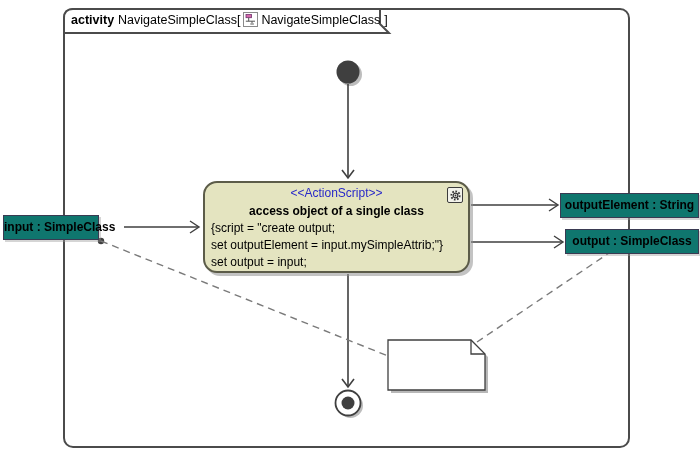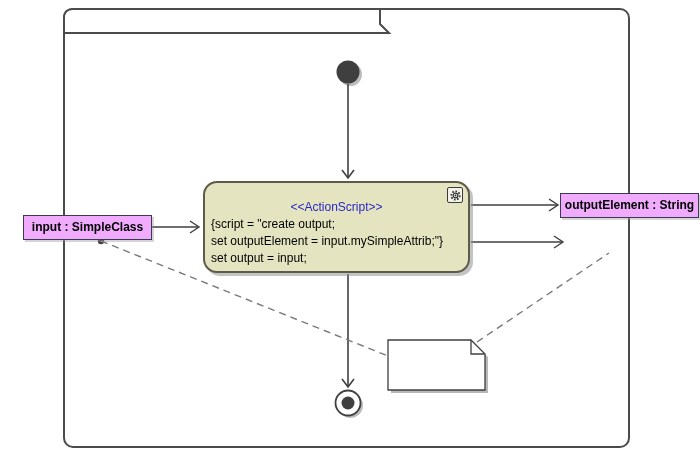--- a/index.html
+++ b/index.html
@@ -20,35 +20,35 @@
   .tab-text .sp{margin-left:4px;}
   .dg-icon{display:inline-block;vertical-align:-3px;margin:0 3px;}
   
   .edges{position:absolute;left:0;top:0;z-index:2;}
   
   .action{
     position:absolute;left:203px;top:181px;width:267px;height:92px;box-sizing:border-box;
     background:#e4e4c0;border:2px solid #5c5c49;border-radius:14px;
     box-shadow:3px 3px 0 rgba(145,145,145,.55);z-index:3;font-size:12px;
   }
-  .action .stereo{color:#2828c8;text-align:center;line-height:17px;padding-top:16px;}
+  .action .stereo{color:#2828c8;text-align:center;line-height:17px;padding-top:2px;}
   .action .aname{font-weight:bold;text-align:center;line-height:18px;}
   .action .script{padding-left:6px;line-height:17px;white-space:nowrap;}
   .gearbox{
     position:absolute;right:5px;top:4px;width:16px;height:16px;box-sizing:border-box;
     border:1.5px solid #3c3c3c;border-radius:2px;background:#f2f2ea;
     display:flex;align-items:center;justify-content:center;
   }
   
   .obj{
-    position:absolute;box-sizing:border-box;height:25px;background:#f0abfc;
+    position:absolute;box-sizing:border-box;height:25px;background:#0f766e;
     border:1.4px solid #3a3a52;font-weight:bold;font-size:12px;text-align:center;
     line-height:22px;z-index:3;box-shadow:2px 2px 0 rgba(150,150,150,.4);white-space:nowrap;
   }
-  .obj-in{left:3px;top:215px;width:129px;margin-left:20px;}
+  .obj-in{left:3px;top:215px;width:96px;}
   .obj-oe{left:560px;top:193px;width:139px;}
   .obj-os{left:565px;top:229px;width:134px;}
   
   .note-text{
     position:absolute;left:394px;top:350px;z-index:3;font-size:11.5px;line-height:15px;
     white-space:nowrap;
   }
 </style>
 </head>
 <body>
@@ -96,37 +96,51 @@
 
     <line x1="477" y1="342" x2="609" y2="253" stroke="#7a7a7a" stroke-width="1.4" stroke-dasharray="7 5"></line>
 
     <path d="M 391,343 h 83 l 14,14 v 36 h -97 z" fill="#b8b8b8"></path>
     <path d="M 388,340 h 83 l 14,14 v 36 h -97 z" fill="#ffffff" stroke="#3f3f3f" stroke-width="1.3"></path>
     <path d="M 471,340 v 14 h 14" fill="none" stroke="#3f3f3f" stroke-width="1.3"></path>
   </svg>
 
   <div class="action">
     <div class="stereo">&lt;&lt;ActionScript&gt;&gt;</div>
+    <div class="aname">access object of a single class</div>
     <div class="script">{script = "create output;</div>
     <div class="script">set outputElement = input.mySimpleAttrib;"}</div>
     <div class="script">set output = input;</div>
     <div class="gearbox">
       <svg width="11" height="11" viewBox="0 0 12 12">
         <circle cx="6" cy="6" r="4.6" fill="none" stroke="#333" stroke-width="1.9" stroke-dasharray="1.8 1.7"></circle>
         <circle cx="6" cy="6" r="2.6" fill="none" stroke="#333" stroke-width="1.3"></circle>
         <circle cx="6" cy="6" r="1" fill="#333"></circle>
       </svg>
     </div>
   </div>
 
   <div class="obj obj-in">
     <span>input : SimpleClass</span>
   </div>
   <div class="obj obj-oe">
     <span>outputElement : String</span>
   </div>
+  <div class="obj obj-os">
+    <span>output : SimpleClass</span>
+  </div>
 
 
   <svg class="tab-svg" width="334" height="28">
     <path d="M 2,26 L 2,11 Q 2,2 11,2 L 318,2 L 318,17 L 327,26 Z" fill="#ffffff" stroke="#4b4b4b" stroke-width="2"></path>
   </svg>
+  <div class="tab-text">
+    <span class="kw">activity</span><span class="sp">NavigateSimpleClass[</span><span class="dg-icon"><svg width="15" height="15" viewBox="0 0 15 15">
+        <rect x="0.5" y="0.5" width="14" height="14" fill="#ffffff" stroke="#8a8a8a"></rect>
+        <rect x="3" y="2.5" width="5.5" height="3.2" fill="#d468aa" stroke="#70336f" stroke-width="0.8"></rect>
+        <line x1="5.7" y1="5.7" x2="5.7" y2="9.2" stroke="#555" stroke-width="1"></line>
+        <line x1="2.8" y1="9.2" x2="12" y2="9.2" stroke="#555" stroke-width="1"></line>
+        <line x1="9" y1="9.2" x2="9" y2="11.5" stroke="#555" stroke-width="1"></line>
+        <rect x="7.3" y="11.2" width="3.6" height="1.6" fill="#9a9a9a"></rect>
+      </svg></span><span>NavigateSimpleClass</span><span class="sp">]</span>
+  </div>
 
 </div>
 
 </body></html>

